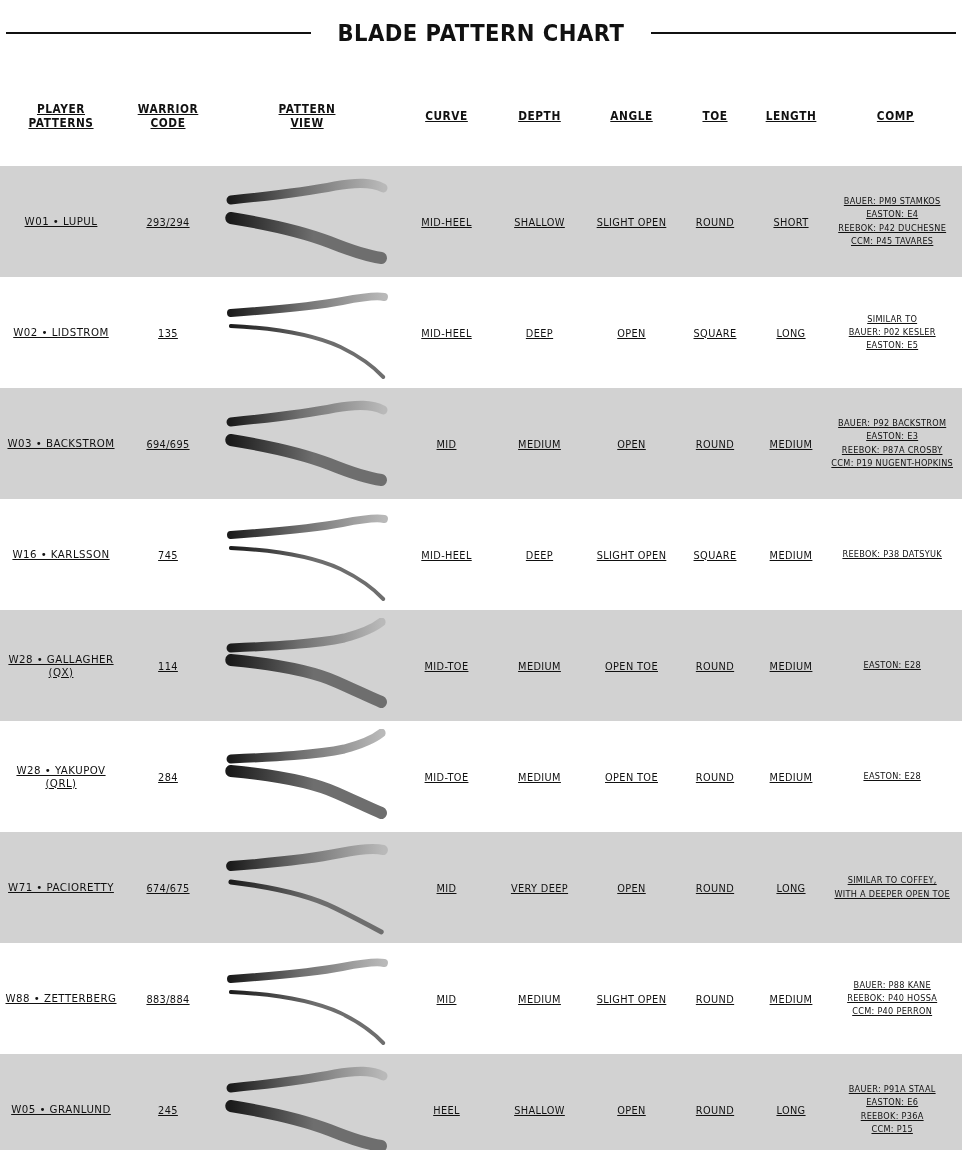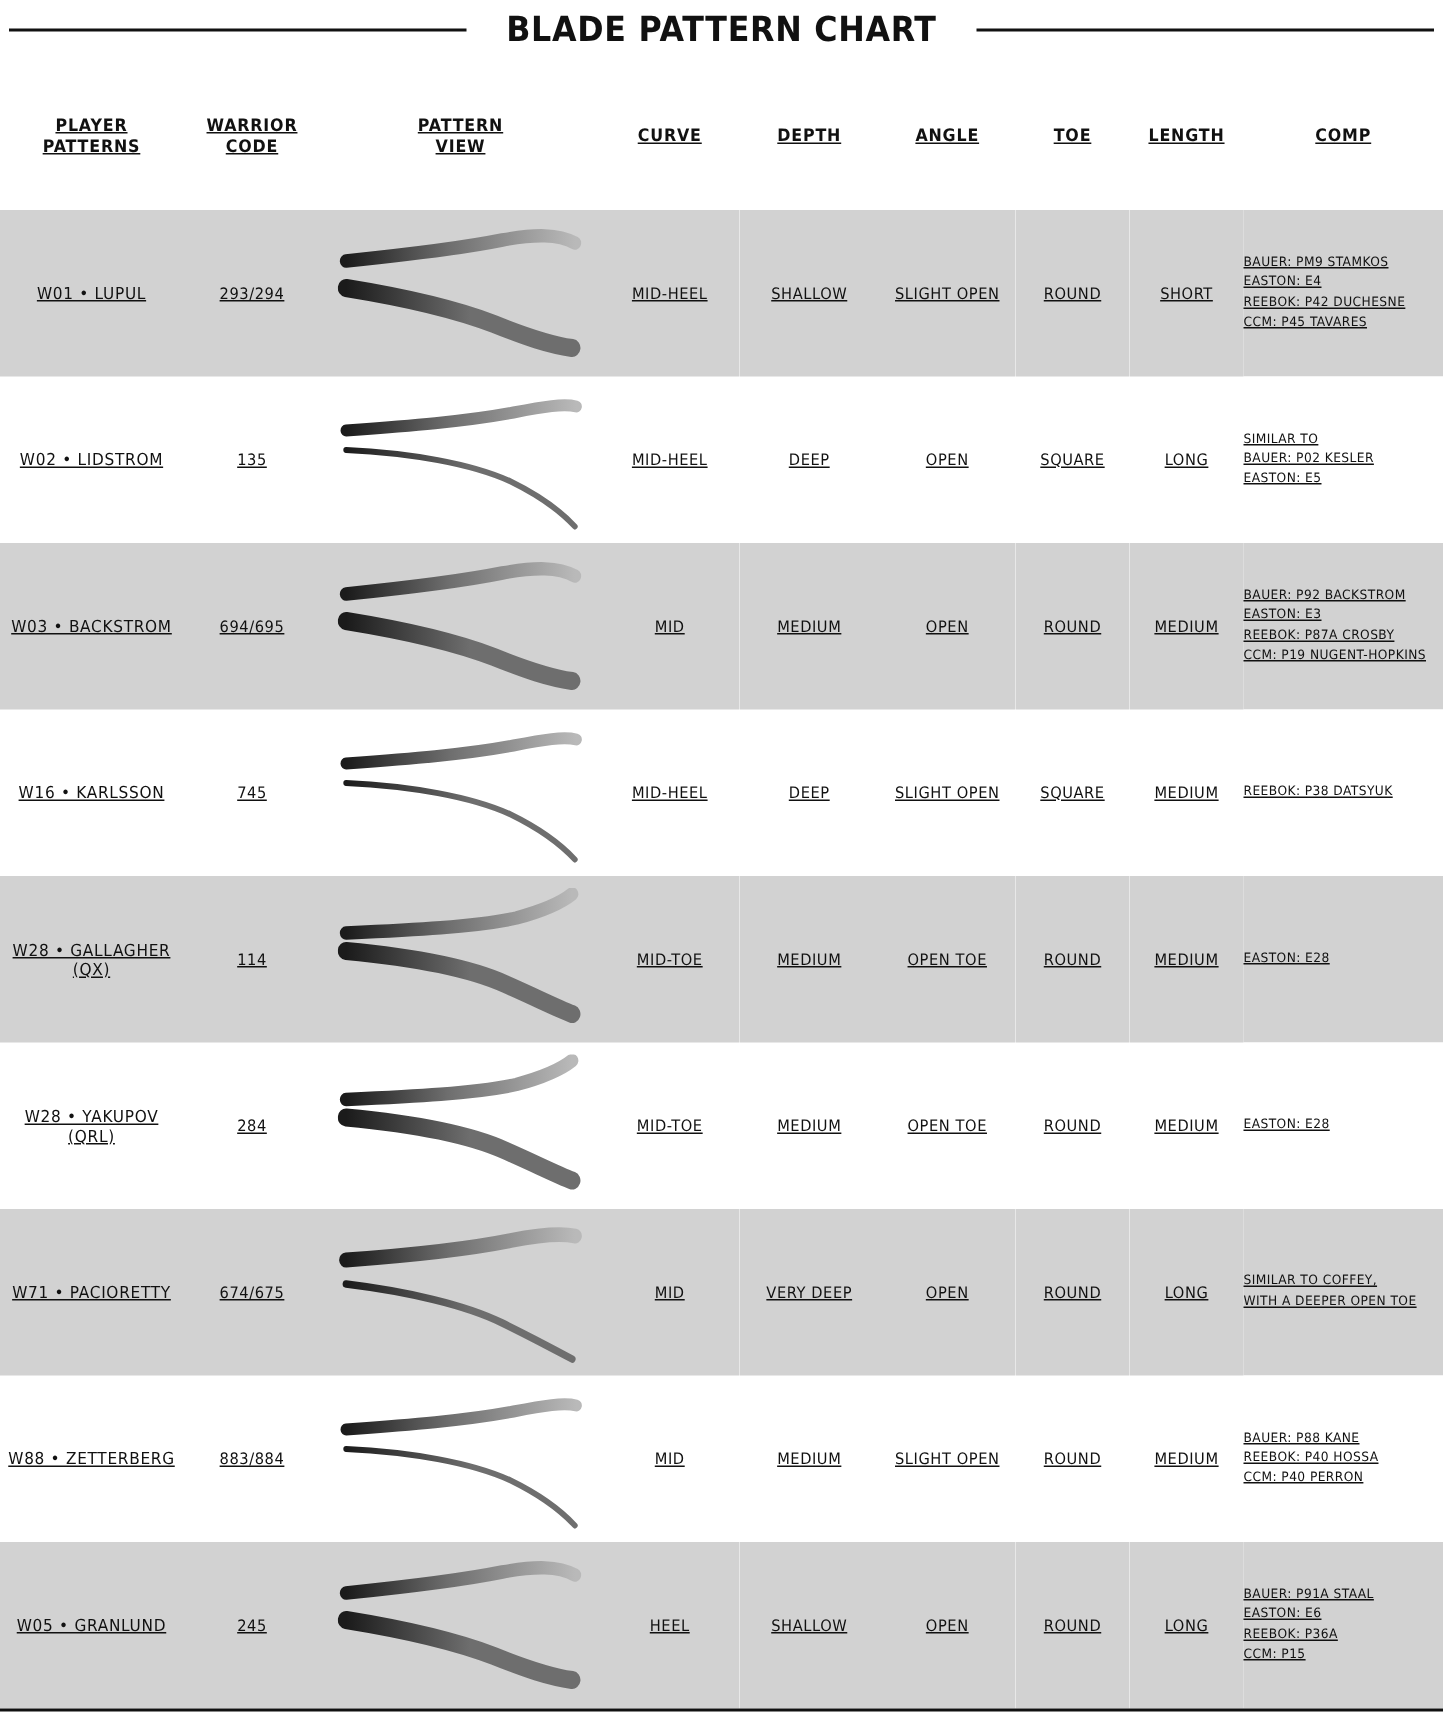--- a/index.html
+++ b/index.html
@@ -19,21 +19,21 @@
     width: 962px;
     height: 1150px;
     box-sizing: border-box;
   }
 
   
   .title-bar {
     display: flex;
     align-items: center;
     height: 40px;
-    padding: 0 6px;
+    padding: 13px 6px;
   }
   .title-rule {
     flex: 1 1 auto;
     height: 2px;
     background: #111111;
   }
   .title-text {
     flex: 0 0 auto;
     padding: 0 14px;
     font-family: "DejaVu Sans", sans-serif;
@@ -99,21 +99,21 @@
     letter-spacing: 0.4px;
     text-transform: uppercase;
     color: #111111;
     transform: scaleX(0.93);
   }
   td.player {
     font-size: 11px;
     letter-spacing: 0.5px;
   }
   td.comp {
-    text-align: left;
+    text-align: center;
     padding-left: 14px;
     padding-right: 6px;
     font-size: 8.6px;
     line-height: 1.55;
     letter-spacing: 0.3px;
     transform: none;
   }
   td.comp .line {
     display: block;
     white-space: nowrap;

